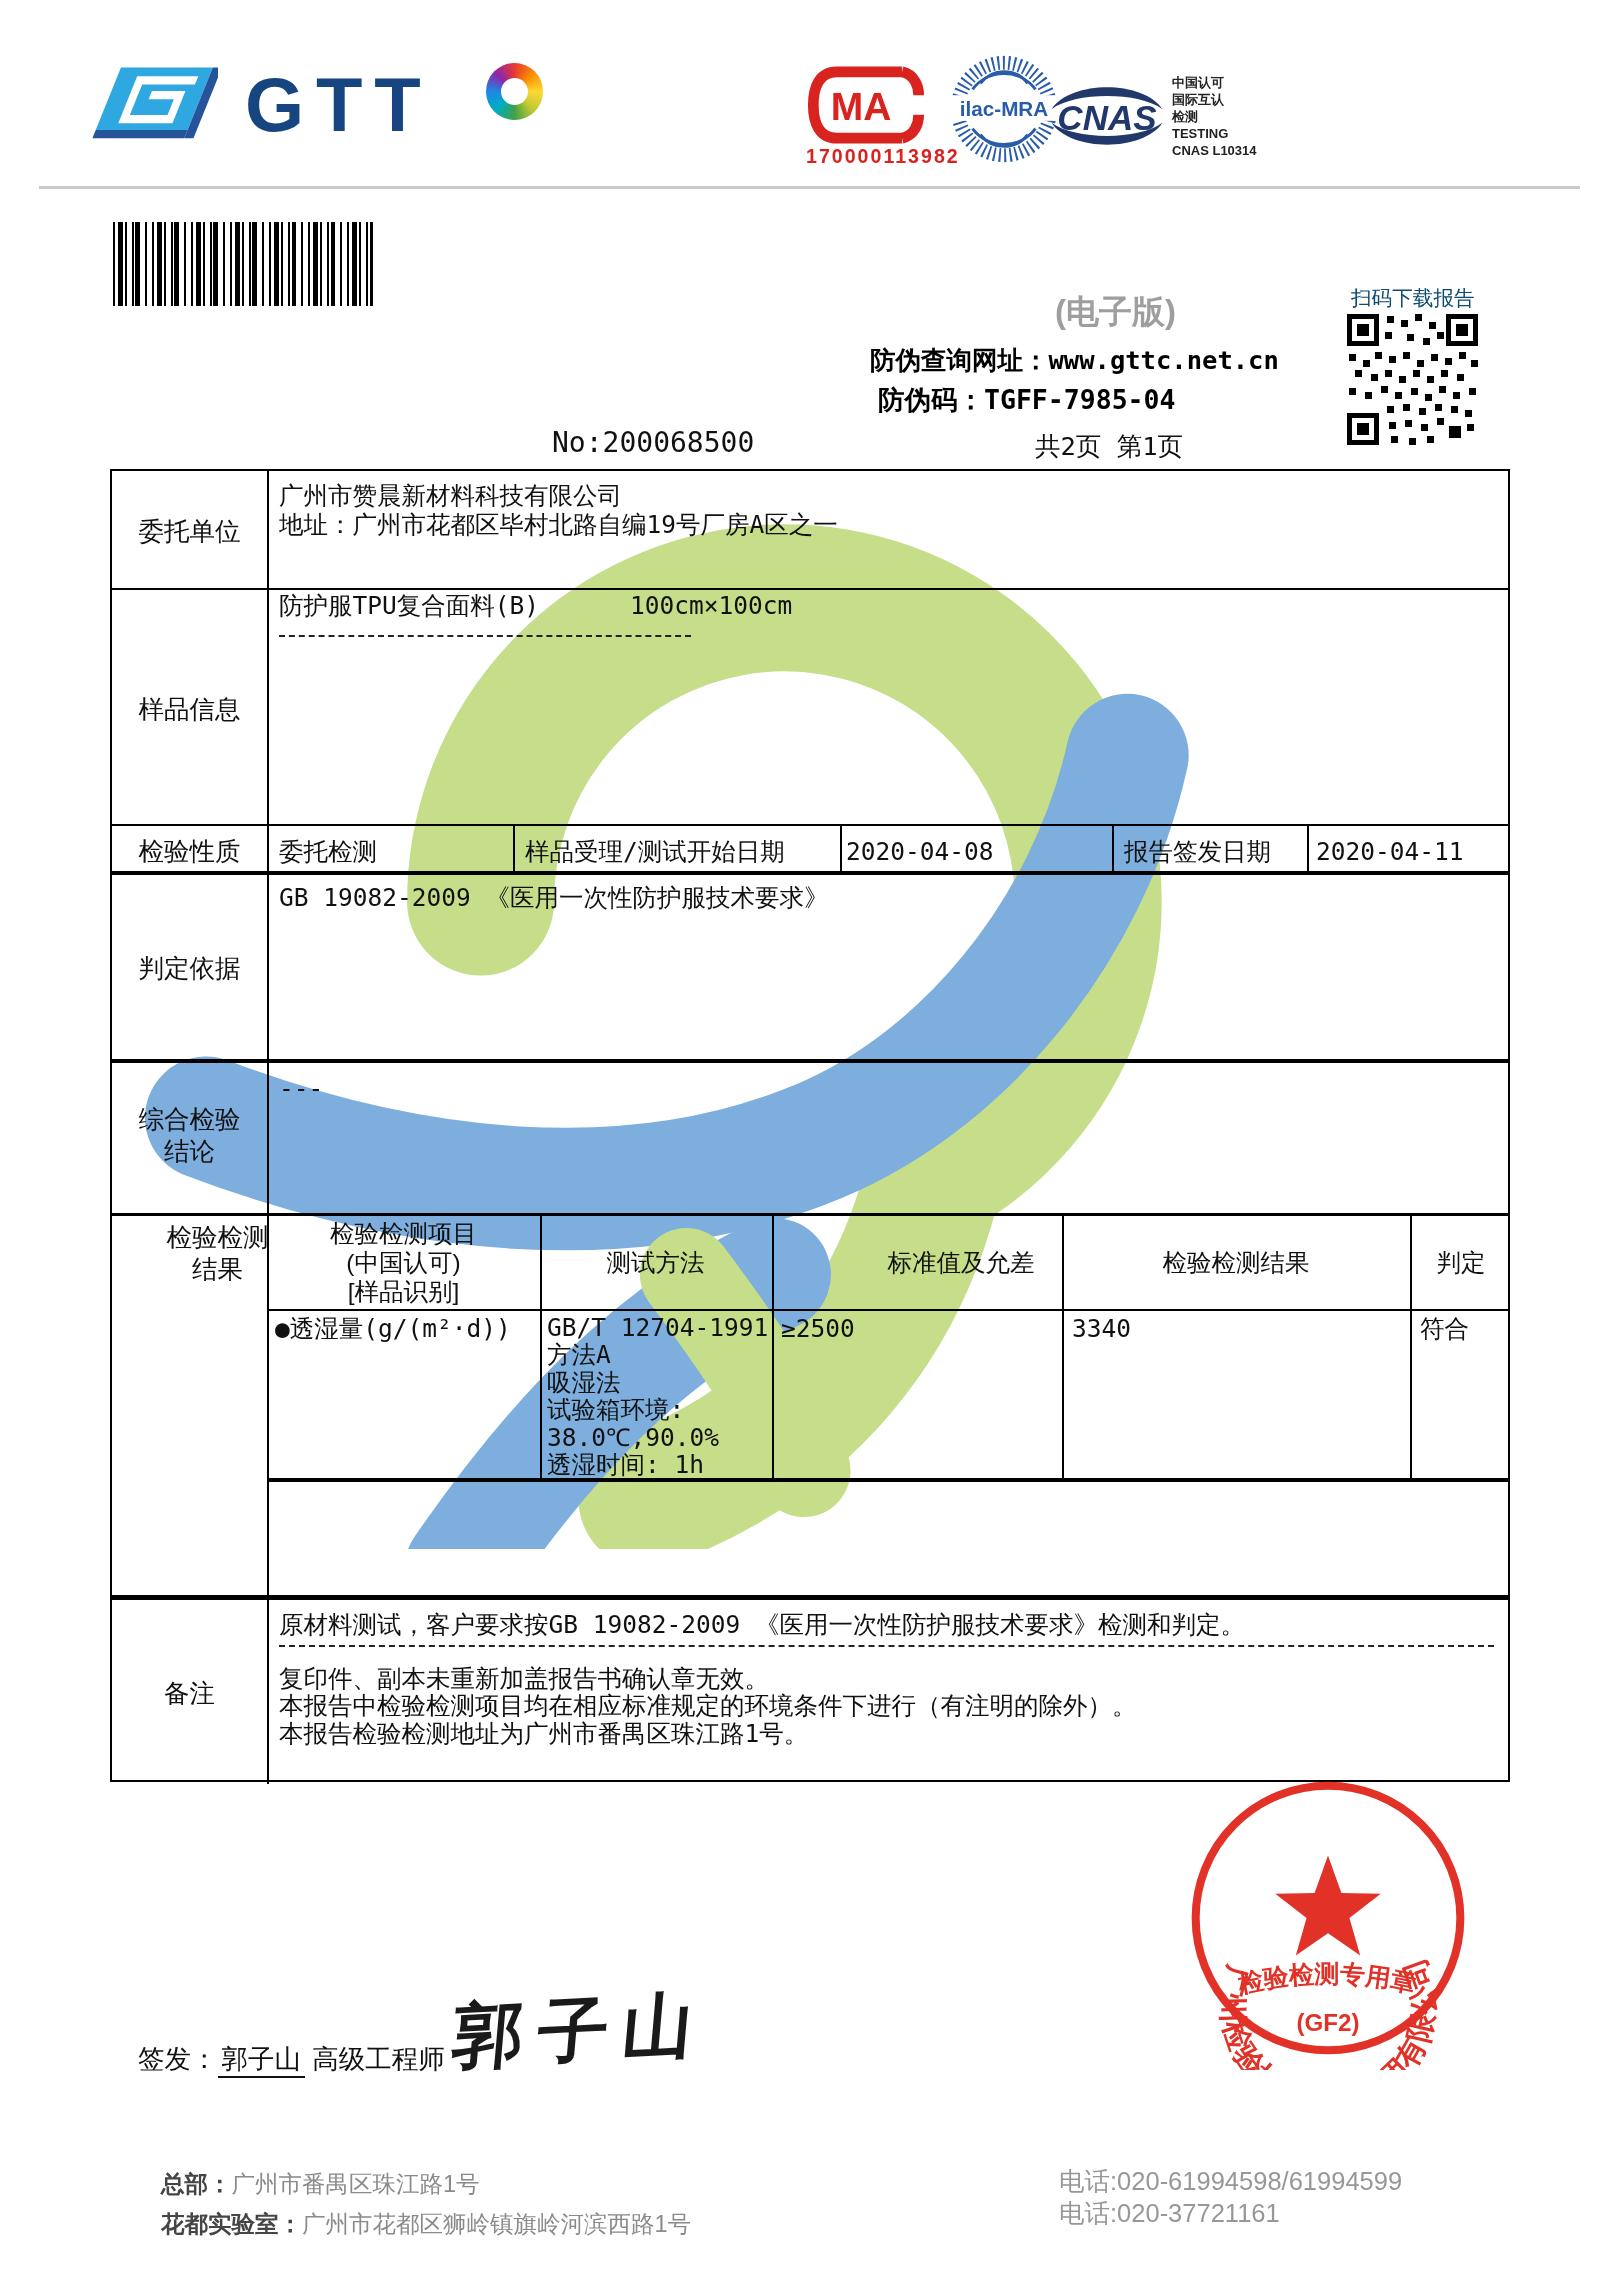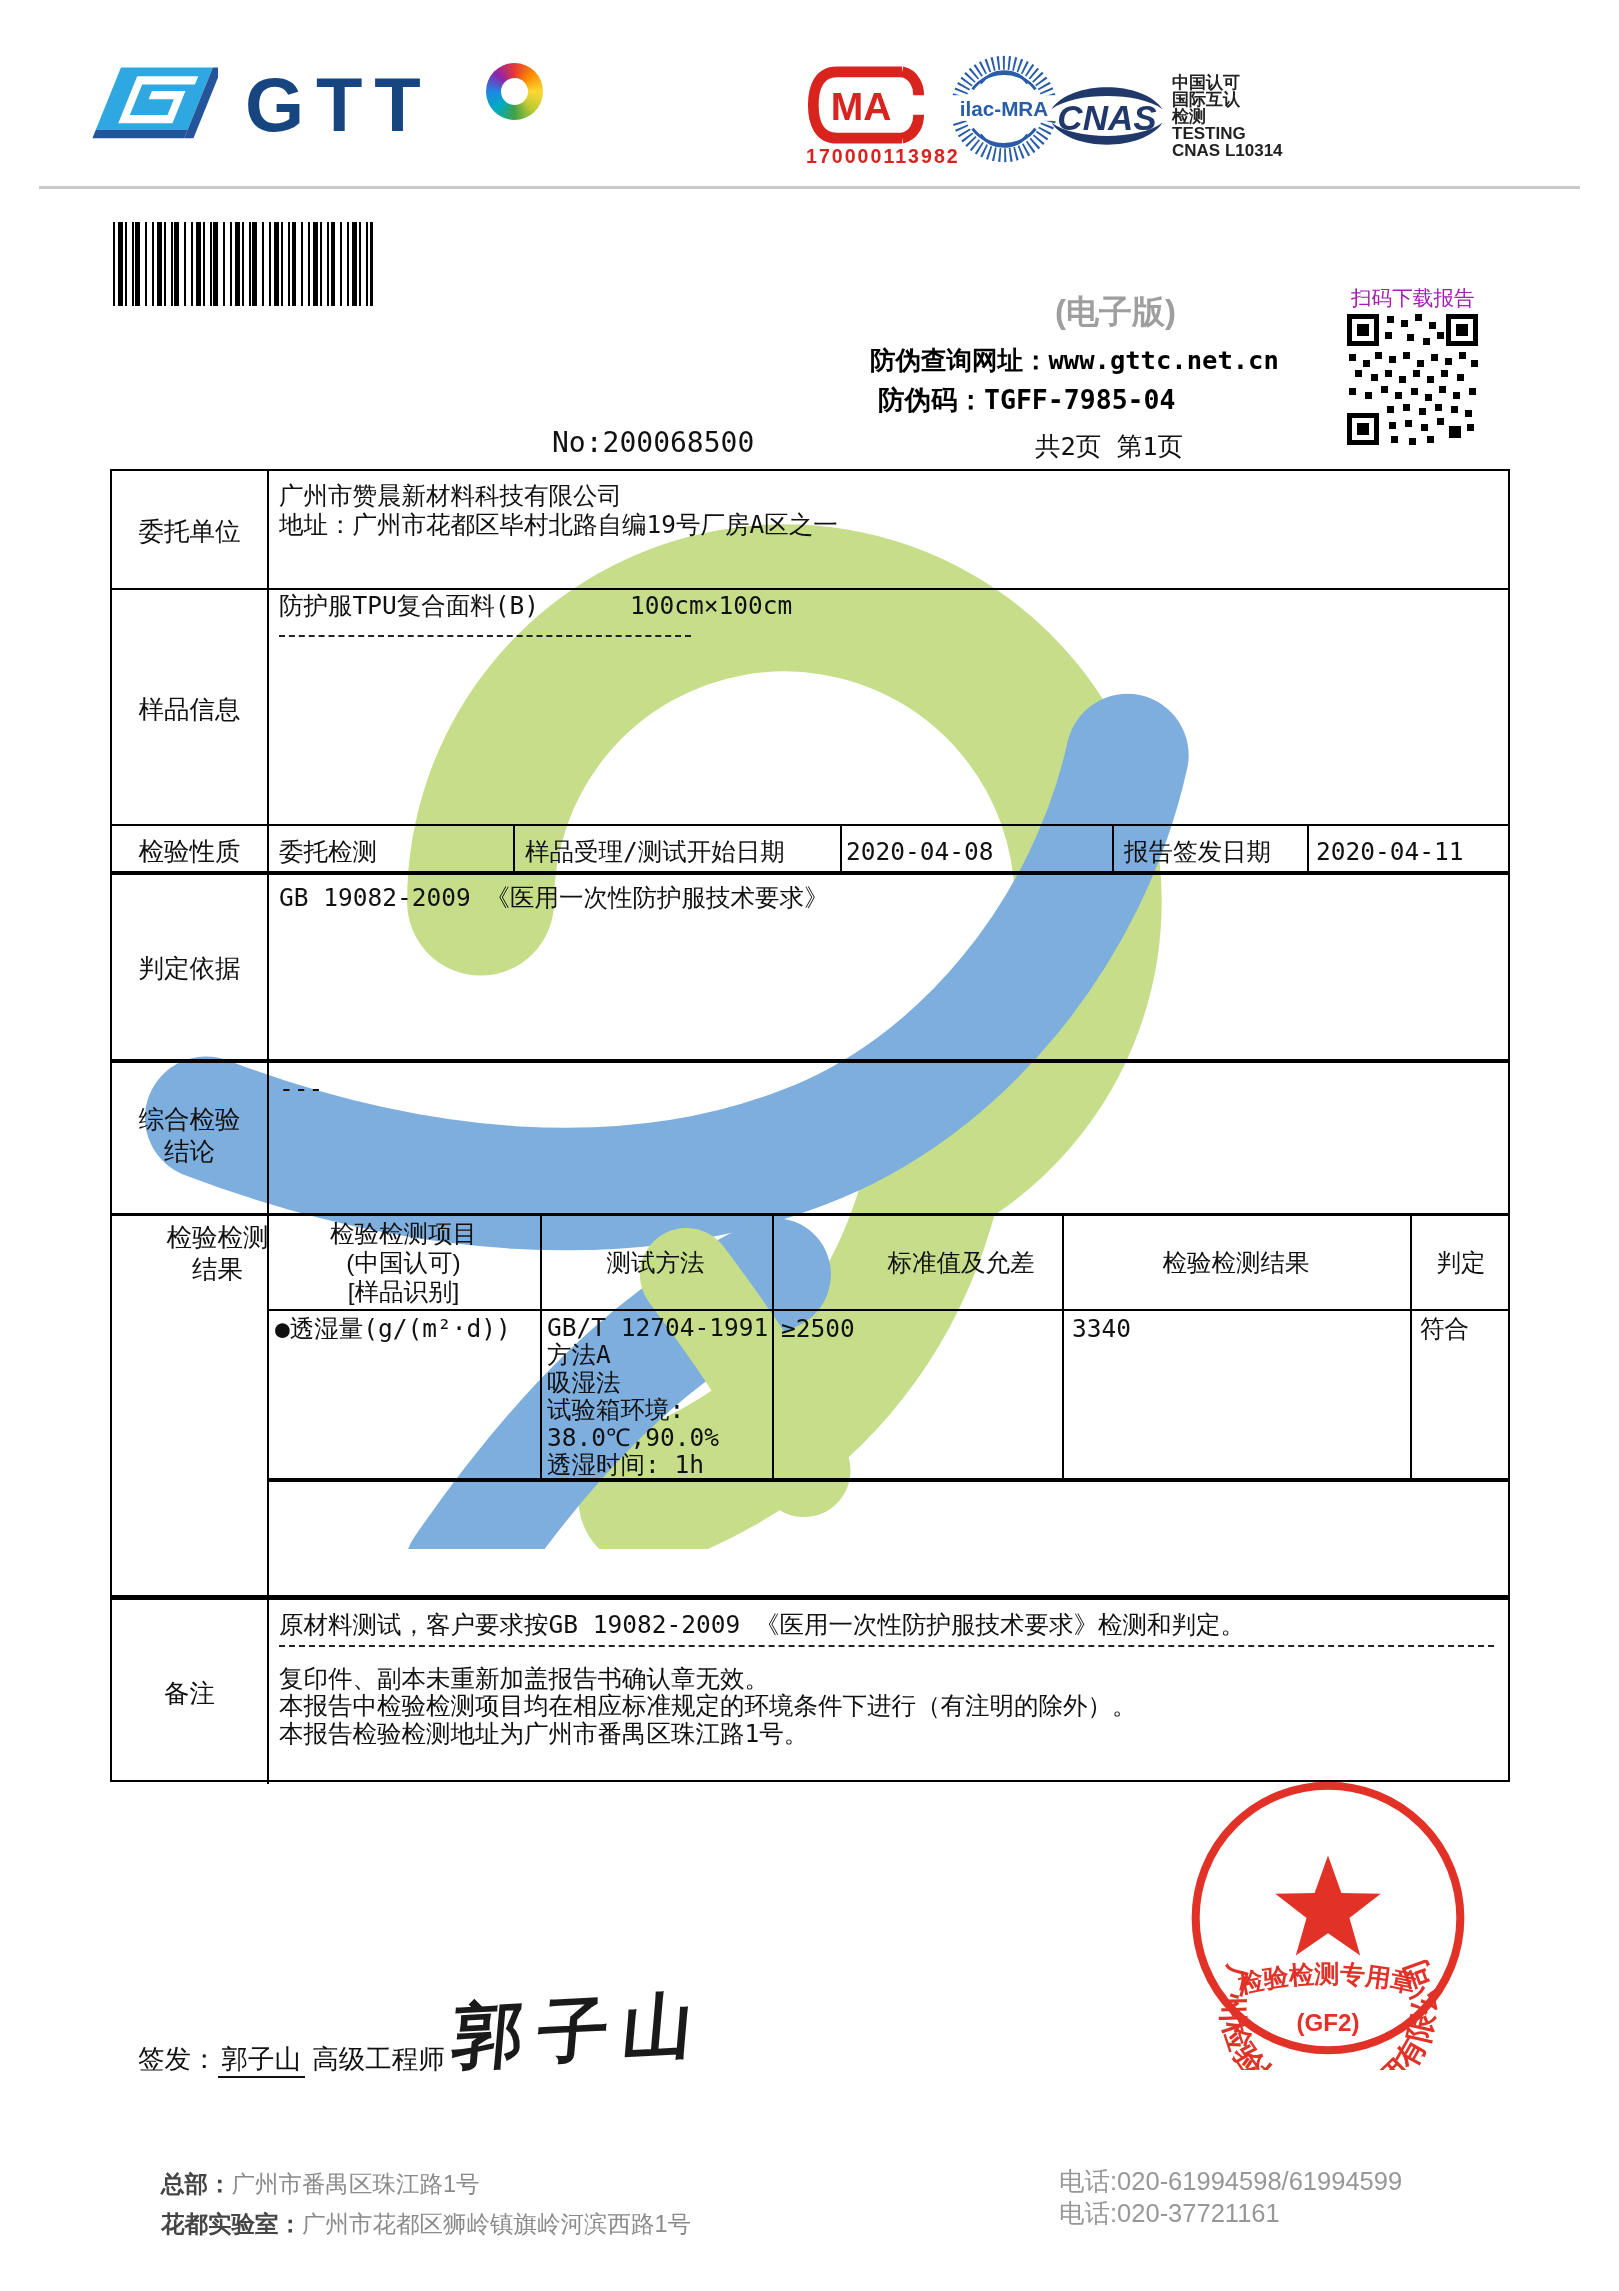--- a/index.html
+++ b/index.html
@@ -6,32 +6,32 @@
   .page{position:relative;width:1619px;height:2292px;background:#fff;overflow:hidden;
         font-family:"Liberation Sans",sans-serif;color:#111;}
   .abs{position:absolute;}
   .mono{font-family:"DejaVu Sans Mono","Liberation Mono",monospace;}
   
   .gtt-word{font-size:76px;font-weight:bold;color:#17457f;letter-spacing:11.8px;}
   .rosette{width:57px;height:57px;border-radius:50%;
      background:conic-gradient(#e53935,#fb8c00,#fdd835,#c0ca33,#43a047,#00acc1,#1e88e5,#8e24aa,#e53935);}
   .rosette i{position:absolute;left:14.7px;top:14.7px;width:27.4px;height:27.4px;border-radius:50%;background:#fff;}
   .cma-num{font-size:19.6px;font-weight:bold;color:#d8231f;letter-spacing:2px;}
-  .cnas-lines{font-size:17px;line-height:17px;font-weight:bold;color:#222;}
+  .cnas-lines{font-size:13px;line-height:17px;font-weight:bold;color:#222;}
   .rule{height:2.9px;background:#c9c9c9;}
   
   .barcode{background:repeating-linear-gradient(90deg,
      #000 0 2px,#fff 2px 4.9px,#000 4.9px 9.8px,#fff 9.8px 11.8px,#000 11.8px 13.7px,#fff 13.7px 18.6px,
      #000 18.6px 20.6px,#fff 20.6px 22.5px,#000 22.5px 27.4px,#fff 27.4px 32px,#000 32px 34px,#fff 34px 39px);}
   .doc-title{font-size:51px;font-weight:bold;letter-spacing:5.9px;color:#000;}
   .edition{font-size:33px;font-weight:bold;color:#9e9e9e;}
   .af{font-size:25.5px;font-weight:bold;color:#000;}
   .report-no{font-size:28px;}
   .pageinfo{font-size:25.5px;}
-  .qr-cap{font-size:20.6px;color:#a21caf;}
+  .qr-cap{font-size:20.6px;color:#0c4a6e;}
   
   .tbl{left:110px;top:469px;width:1400px;height:1313px;border:2.9px solid #000;box-sizing:border-box;z-index:2;}
   .hl,.vl{position:absolute;background:#000;}
   .hl{left:0;right:0;height:2px;}
   .vl{width:2px;}
   .lbl{position:absolute;left:0;width:155px;text-align:center;font-size:25.5px;line-height:32px;}
   .ct{position:absolute;font-size:24.5px;line-height:29px;white-space:nowrap;}
   .cen{text-align:center;white-space:normal;}
   .dash{position:absolute;border-top:2px dashed #222;}
   

